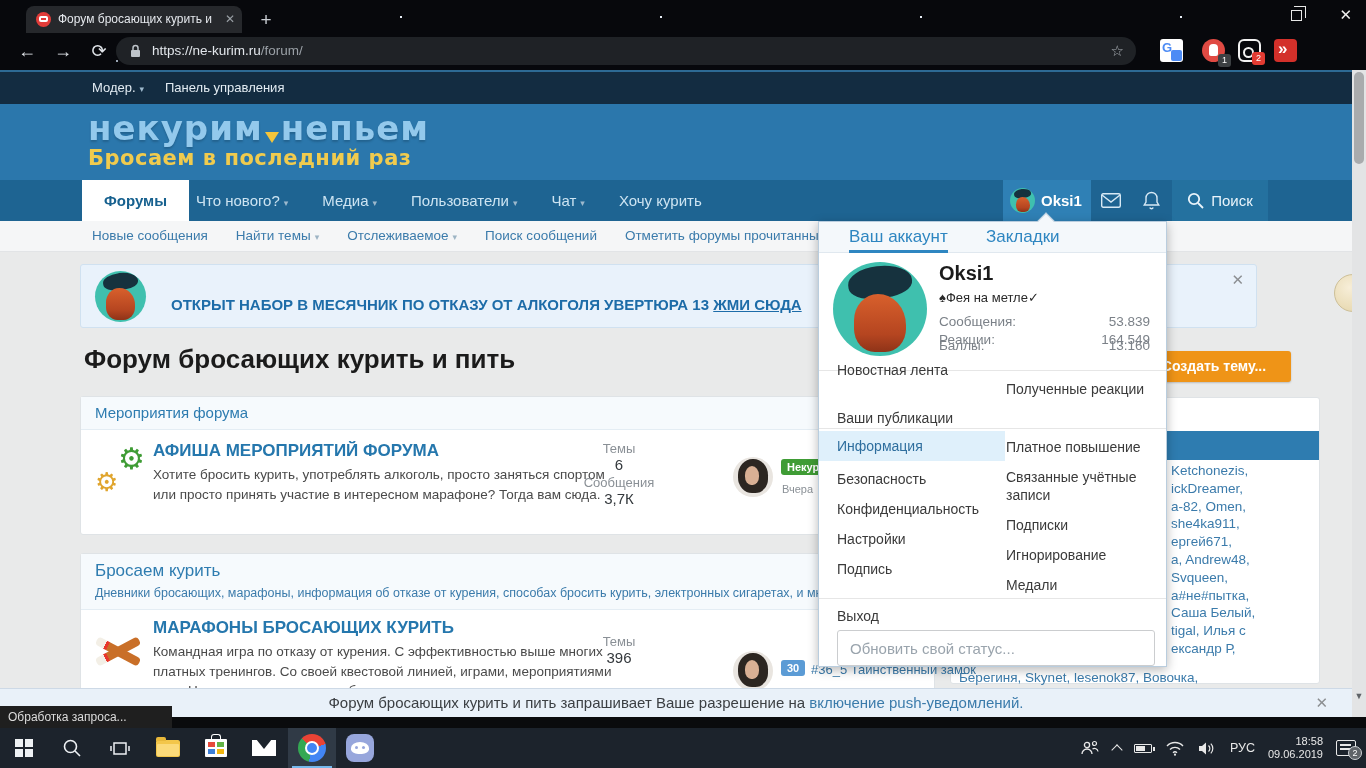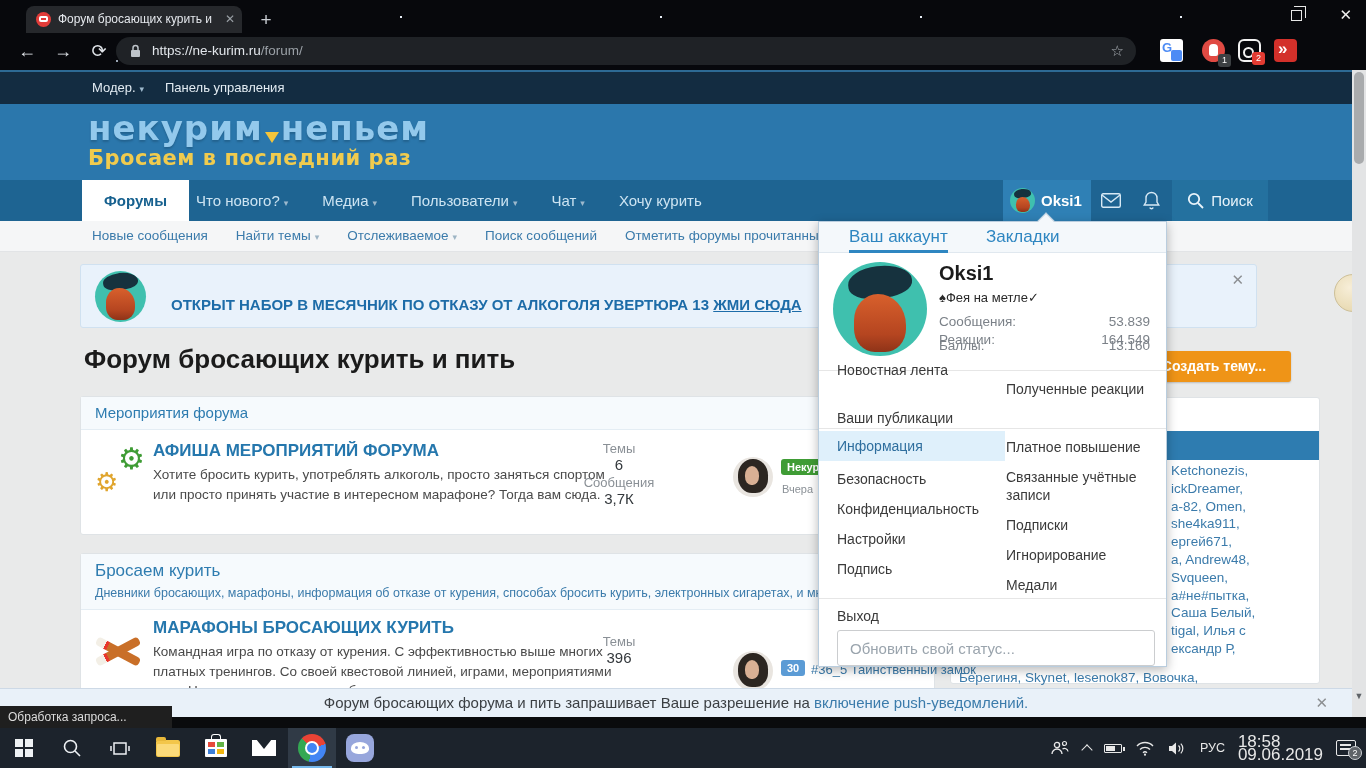--- a/index.html
+++ b/index.html
@@ -237,21 +237,21 @@
     border-radius:50%; background:#4285f4; }
   .discord-icon { width:28px; height:28px; border-radius:8px; background:#97a6dc; position:relative; }
   .discord-icon::before { content:""; position:absolute; left:5px; top:8px; width:18px; height:12px;
     background:#fff; border-radius:50% 50% 40% 40%; }
   .discord-icon::after { content:""; position:absolute; left:9px; top:12px; width:3px; height:3px;
     background:#97a6dc; border-radius:50%; box-shadow:7px 0 0 #97a6dc; }
   #tray { margin-left:auto; display:flex; align-items:center; gap:13px; padding-right:10px; color:#e8e8e8; }
   .tray-chevron { width:8px; height:8px; border-left:1.5px solid #e8e8e8; border-top:1.5px solid #e8e8e8;
     transform:rotate(45deg); margin-top:3px; }
   .tray-lang { font-size:12.5px; }
-  .tray-datetime { font-size:17px; line-height:13px; text-align:left; }
+  .tray-datetime { font-size:11px; line-height:13px; text-align:right; }
   .tray-notif { position:relative; width:20px; height:16px; border:1.5px solid #e8e8e8; border-radius:2px; }
   .tray-notif::before { content:""; position:absolute; left:3px; top:3px; width:11px; height:1.5px;
     background:#e8e8e8; box-shadow:0 4px 0 #e8e8e8; }
   .tray-notif-badge { position:absolute; right:-7px; bottom:-5px; width:14px; height:14px; border-radius:50%;
     background:#5f6368; border:1px solid #cfd2d6; color:#fff; font-size:9px; line-height:12px; text-align:center; }
   .battery-icon { width:18px; height:9px; border:1.3px solid #e8e8e8; border-radius:1px; position:relative; }
   .battery-icon::before { content:""; position:absolute; right:-4px; top:2px; width:2px; height:4px; background:#e8e8e8; }
   .battery-icon::after { content:""; position:absolute; left:1px; top:1px; width:9px; height:5px; background:#e8e8e8; }
 </style>
 </head>
@@ -447,21 +447,21 @@
     <div class="dd-item dd-col-r" style="top:294px">Подписки</div>
     <div class="dd-item dd-col-r" style="top:324px">Игнорирование</div>
     <div class="dd-item dd-col-r" style="top:354px">Медали</div>
 
     <div class="dd-hr" style="top:376px"></div>
     <div class="dd-item dd-col-l" style="top:386px">Выход</div>
     <input class="dd-status-input" placeholder="Обновить свой статус..." style="">
   </div>
 
   <div id="push-bar">
-    <span>Форум бросающих форума и пить запрашивает Ваше разрешение на </span><span class="push-link">включение push-уведомлений.</span>
+    <span>Форум бросающих курить и пить запрашивает Ваше разрешение на </span><span class="push-link">включение push-уведомлений.</span>
     <span id="push-close">✕</span>
   </div>
   <div id="black-strip"></div>
   <div id="status-tooltip">Обработка запроса...</div>
 
   <div id="scrollbar">
     <div id="scroll-thumb"></div>
     <div id="scroll-down">▼</div>
   </div>
 

